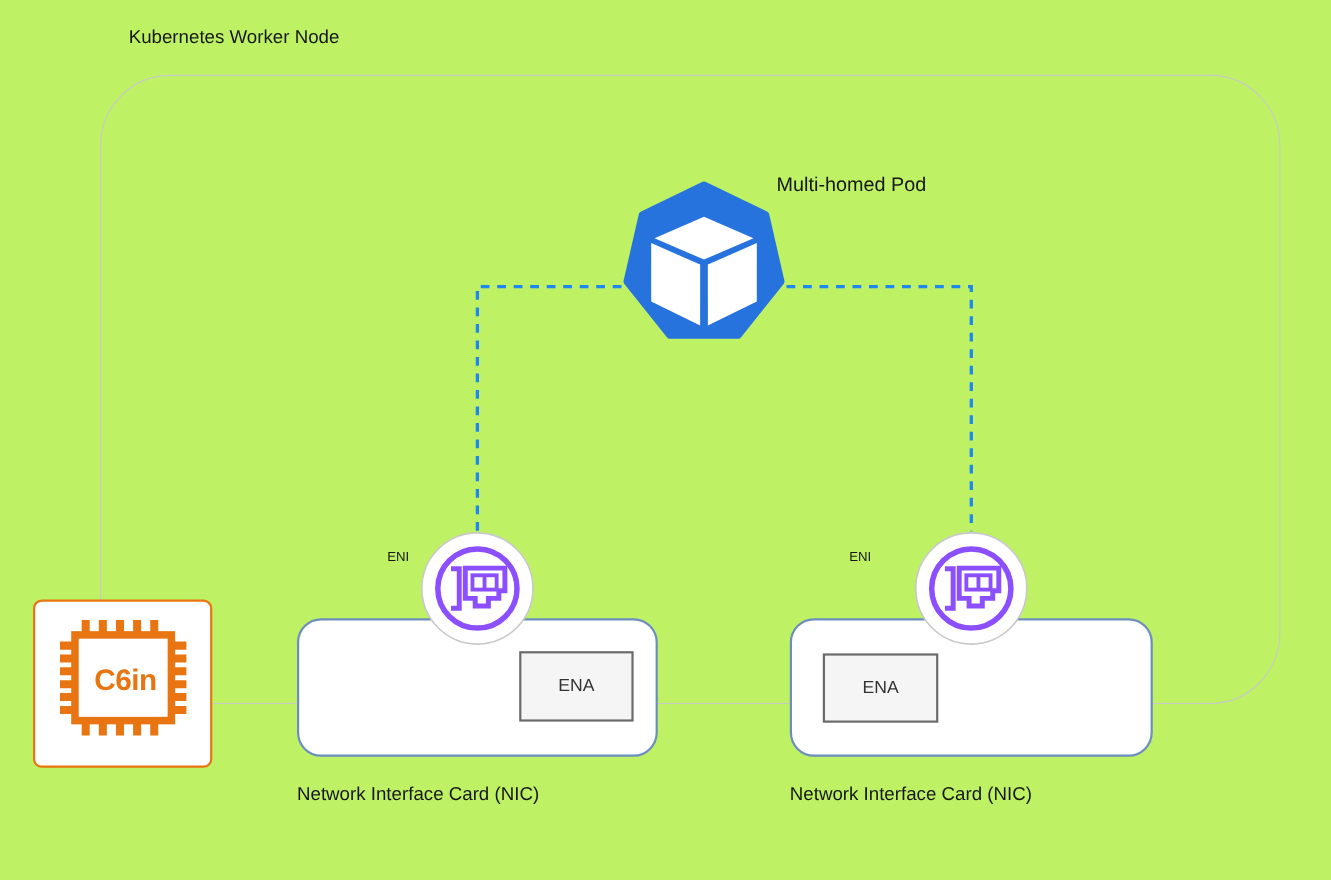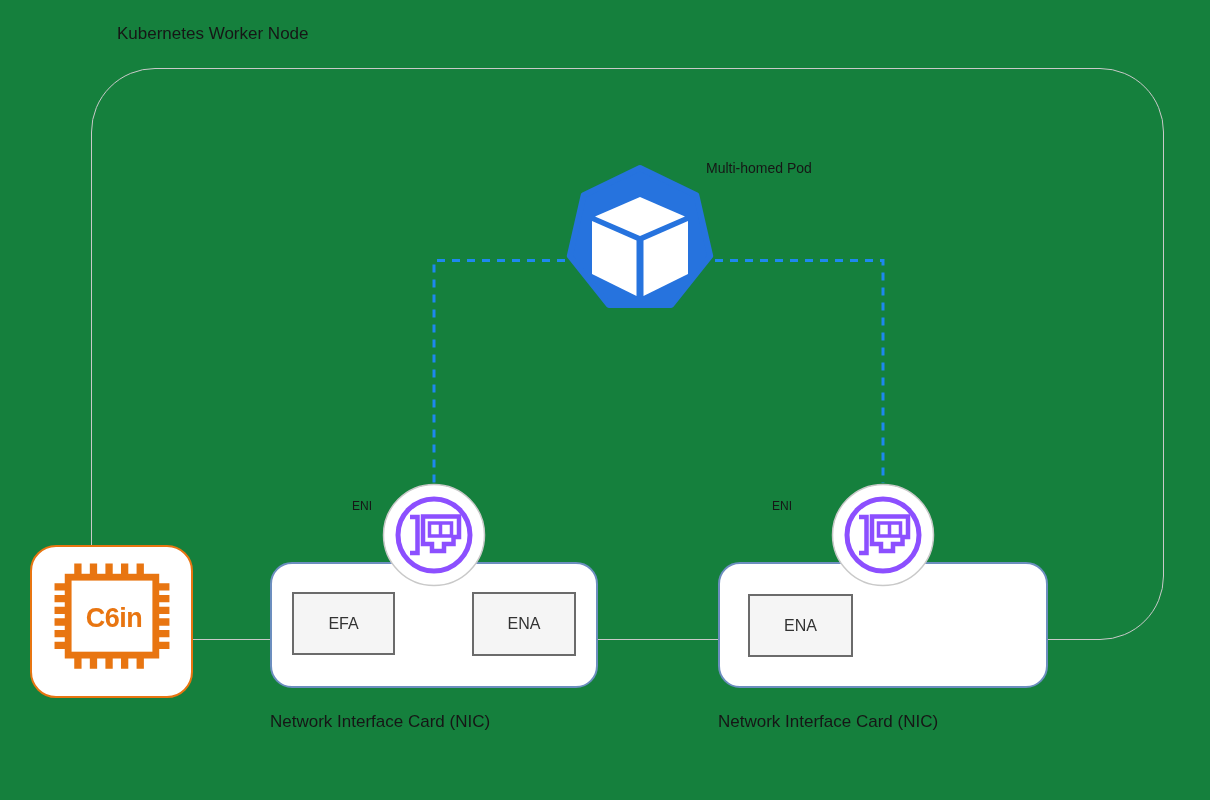--- a/index.html
+++ b/index.html
@@ -9,36 +9,36 @@
     --nic-border:#6C8EBF;
     --node-border:#C9C9C9;
     --instance-orange:#E87511;
     --adapter-fill:#F5F5F5;
     --adapter-border:#6B6B6B;
     --text-dark:#161616;
   }
   *{margin:0;padding:0;box-sizing:border-box;}
   html,body{background:#ffffff;}
   body{font-family:"Liberation Sans", sans-serif;color:var(--text-dark);}
-  .canvas{position:relative;width:1210px;height:800px;background:#15803d;overflow:hidden;}
+  .canvas{position:relative;width:1210px;height:800px;background:#bef264;overflow:hidden;}
 
   .node-title{position:absolute;left:117px;top:23px;font-size:17px;line-height:22px;color:var(--text-dark);}
 
   .worker-node-boundary{
     position:absolute;left:91px;top:68px;width:1073px;height:572px;
     border:1.5px solid var(--node-border);border-radius:64px;background:transparent;z-index:1;
   }
 
   .links-svg{position:absolute;left:0;top:0;width:1210px;height:800px;z-index:2;pointer-events:none;}
   .dash-link{stroke:var(--link-blue);stroke-width:3;fill:none;stroke-dasharray:8 7;}
 
   .pod-icon{position:absolute;left:560px;top:160px;width:160px;height:160px;z-index:3;}
   .pod-hept{fill:var(--pod-blue);stroke:var(--pod-blue);stroke-width:6;stroke-linejoin:round;}
   .cube-face{fill:#ffffff;}
-  .pod-label{position:absolute;left:706px;top:157px;font-size:14px;line-height:22px;z-index:3;}
+  .pod-label{position:absolute;left:706px;top:157px;font-size:18px;line-height:22px;z-index:3;}
 
   .eni-icon{position:absolute;width:104px;height:104px;z-index:4;}
   .eni-icon.left{left:382px;top:483px;}
   .eni-icon.right{left:831px;top:483px;}
   .eni-outer{fill:#ffffff;stroke:var(--node-border);stroke-width:1.5;}
   .eni-ring{fill:none;stroke:var(--eni-purple);stroke-width:5;}
   .eni-glyph{fill:none;stroke:var(--eni-purple);stroke-width:4.5;stroke-linejoin:miter;}
   .eni-glyph.thin{stroke-width:3.5;}
   .eni-label{position:absolute;top:496px;width:50px;font-size:12px;line-height:20px;z-index:4;}
   .eni-label.left{left:322px;text-align:right;}
@@ -56,21 +56,21 @@
   }
   .adapter.efa{left:20px;top:28px;width:103px;height:63px;}
   .adapter.ena-a{left:200px;top:28px;width:104px;height:64px;}
   .adapter.ena-b{left:28px;top:30px;width:105px;height:63px;}
   .nic-label{position:absolute;top:710px;height:24px;font-size:17px;line-height:24px;text-align:left;z-index:3;}
   .nic-label.left{left:270px;width:328px;}
   .nic-label.right{left:718px;width:330px;}
 
   .instance-icon{
     position:absolute;left:30px;top:545px;width:163px;height:153px;background:#ffffff;
-    border:2px solid var(--instance-orange);border-radius:26px;z-index:3;
+    border:2px solid var(--instance-orange);border-radius:8px;z-index:3;
   }
   .chip-svg{position:absolute;left:0;top:0;width:100%;height:100%;}
   .chip-stroke{fill:none;stroke:var(--instance-orange);}
   .instance-label{
     position:absolute;left:37px;top:31px;width:90px;height:80px;
     display:flex;align-items:center;justify-content:center;
     font-size:27px;font-weight:600;color:var(--instance-orange);letter-spacing:-0.5px;
   }
 </style>
 </head>
@@ -109,23 +109,20 @@
   <svg class="eni-icon right" viewBox="0 0 104 104" xmlns="http://www.w3.org/2000/svg">
     <circle class="eni-outer" cx="52" cy="52" r="50.5"></circle>
     <circle class="eni-ring" cx="52" cy="52" r="36"></circle>
     <path class="eni-glyph" d="M28,34 H35.5 V70 H28"></path>
     <path class="eni-glyph" d="M41,61 V33.5 H77 V54 H71.5 V61 H62 V68 H50 V61 Z"></path>
     <rect class="eni-glyph thin" x="47.5" y="40" width="22" height="13"></rect>
     <path class="eni-glyph thin" d="M58.5,40 V53"></path>
   </svg>
 
   <div class="nic-box left">
-    <div class="adapter efa">
-      <span>EFA</span>
-    </div>
     <div class="adapter ena-a">
       <span>ENA</span>
     </div>
   </div>
   <div class="nic-label left">Network Interface Card (NIC)</div>
 
   <div class="nic-box right">
     <div class="adapter ena-b">
       <span>ENA</span>
     </div>

